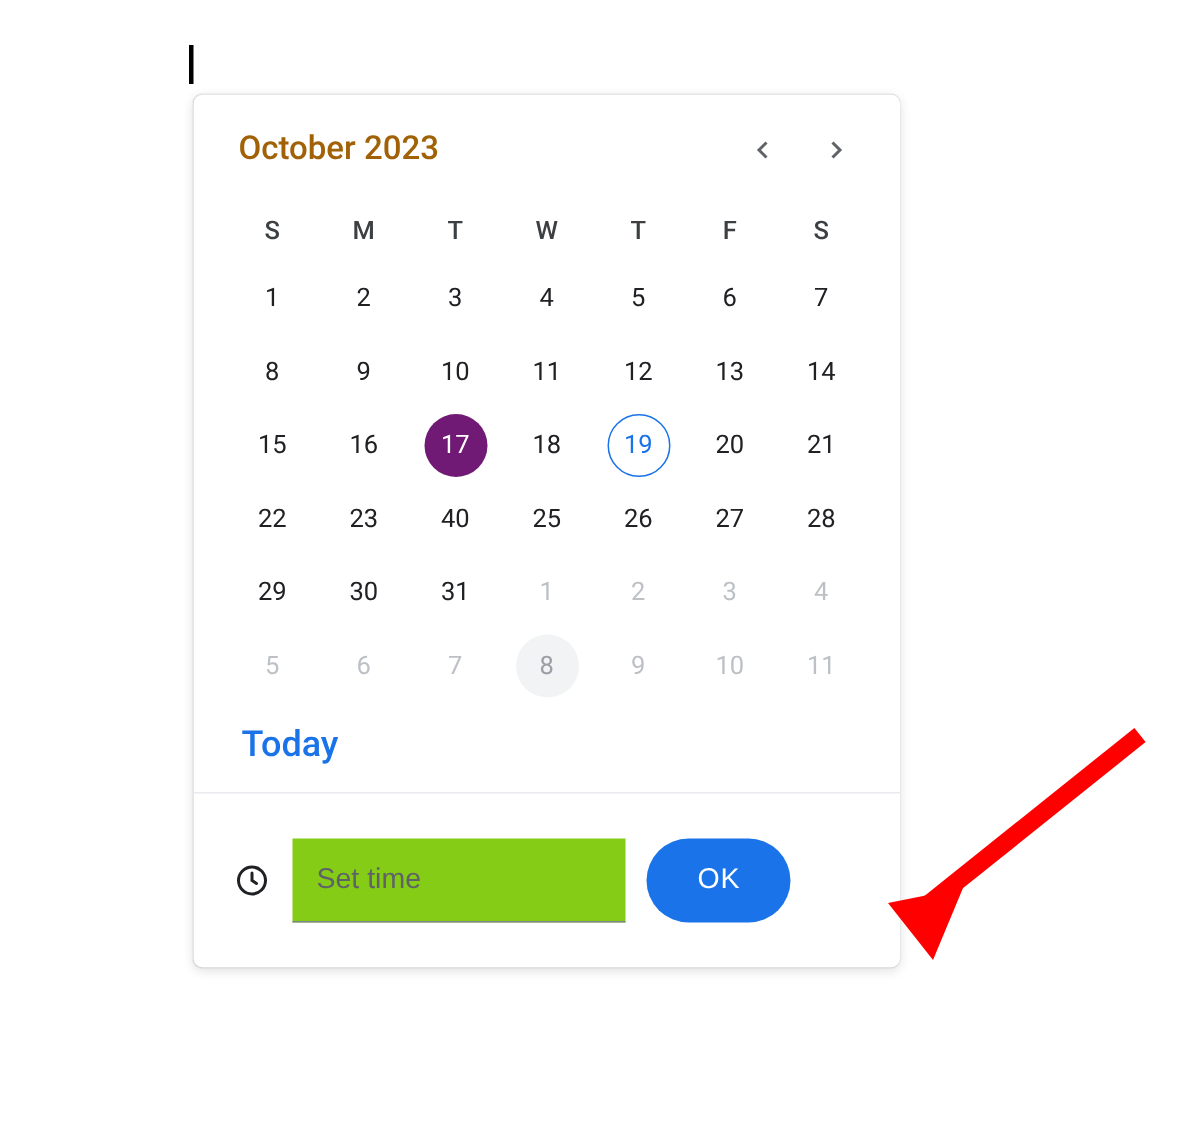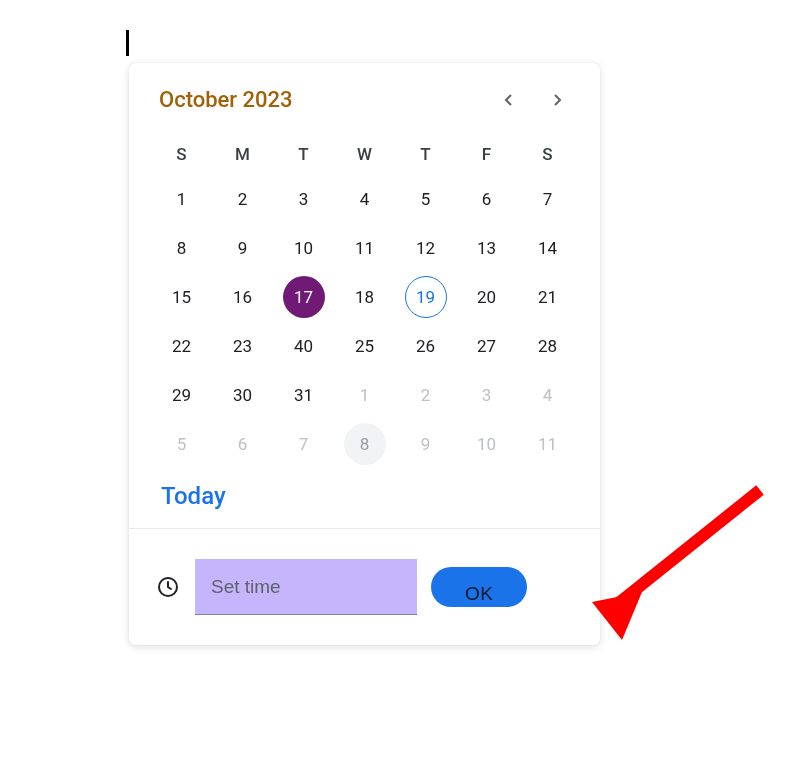--- a/index.html
+++ b/index.html
@@ -130,44 +130,44 @@
     .clock-icon {
       width: 26px;
       height: 26px;
       display: flex;
       align-items: center;
       justify-content: center;
       margin-left: 4px;
     }
     .time-input {
       flex: 1;
-      background: #c4b5fd;
+      background: #84cc16;
       border: none;
       border-bottom: 1px solid #80868b;
       padding: 16px 16px;
       font-size: 19px;
       color: #5f6368;
       height: 56px;
       outline: none;
       max-width: 222px;
     }
     .time-input::placeholder {
       color: #5f6368;
     }
     .ok-button {
       background: #1a73e8;
-      color: #0f172a;
+      color: #ffffff;
       border: none;
       border-radius: 28px;
       padding: 16px 34px;
       font-size: 19px;
       font-weight: 500;
       cursor: pointer;
       letter-spacing: 0.5px;
-      height: 40px;
+      height: 56px;
     }
     .arrow-annotation {
       position: absolute;
       left: 580px;
       top: 480px;
       pointer-events: none;
     }
   </style>
 </head>
 <body>

